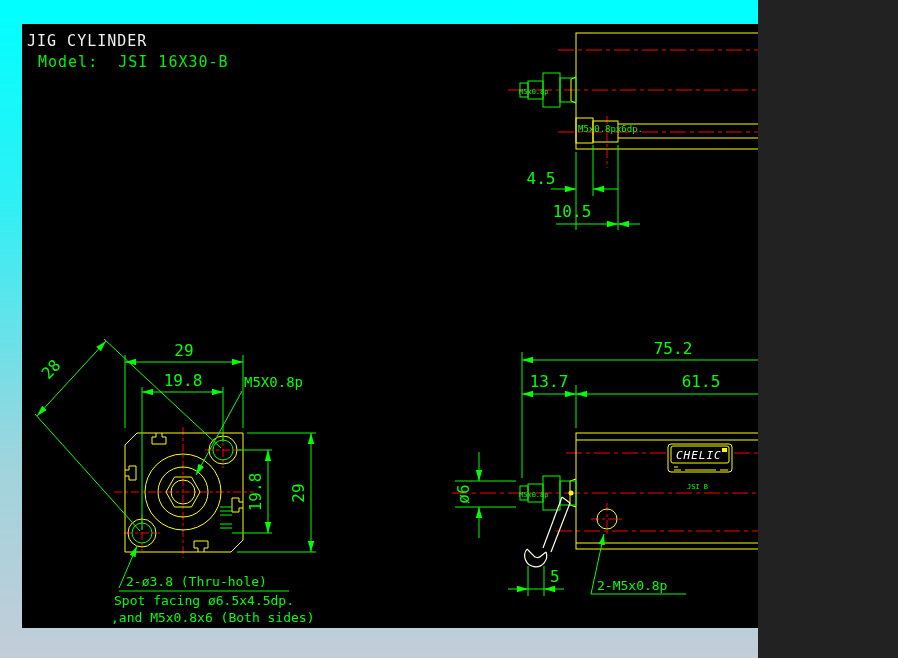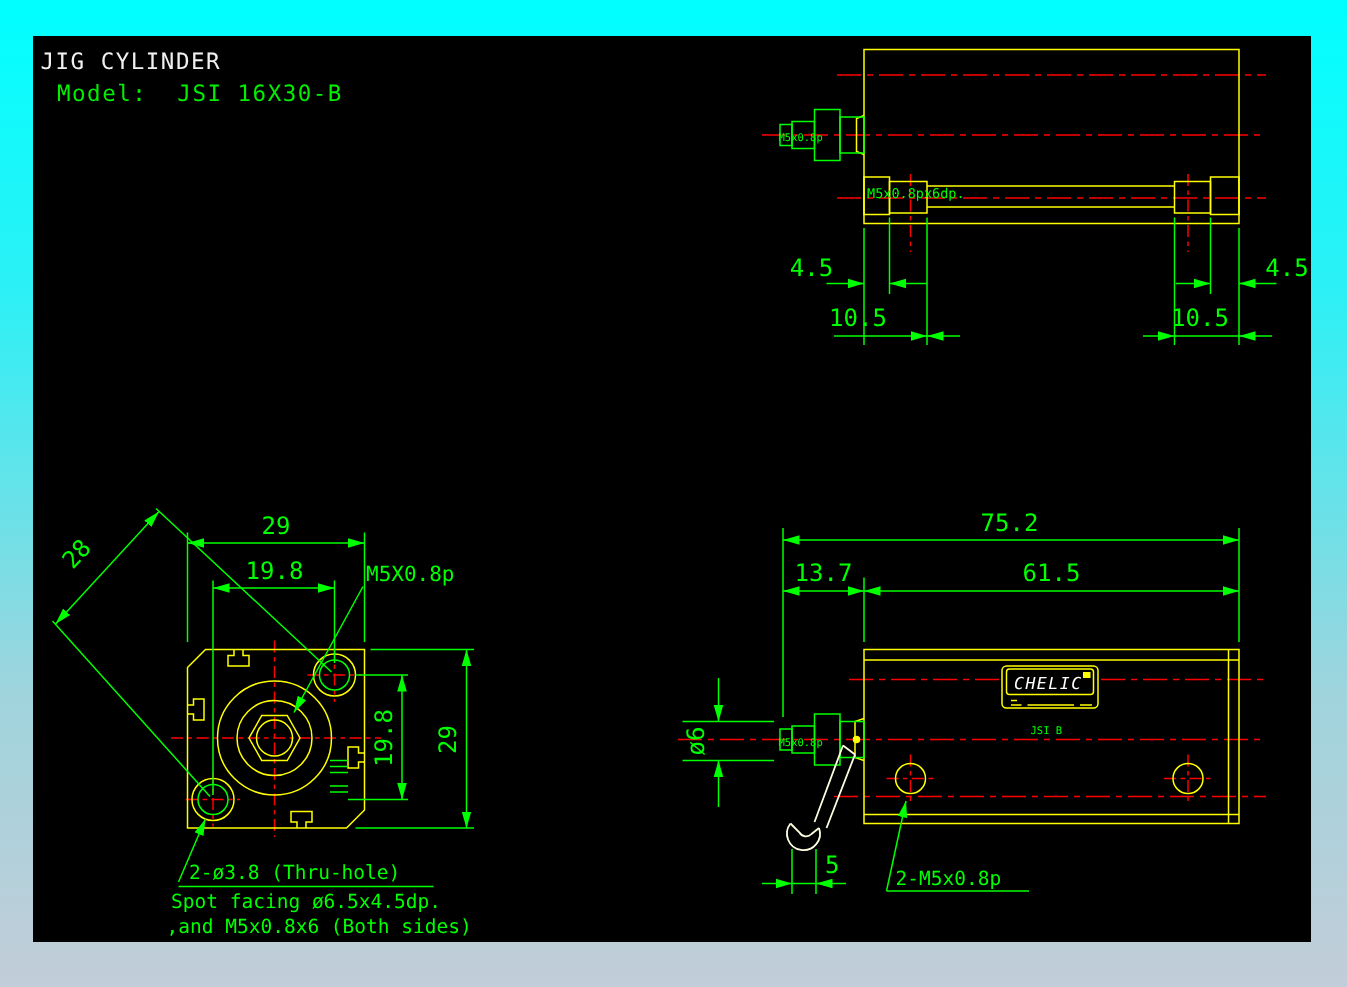--- a/index.html
+++ b/index.html
@@ -1,16 +1,16 @@
 <!DOCTYPE html>
 <html><head>
 <meta charset="utf-8">
 <style>
   html,body{margin:0;padding:0;background:#222;}
-  .frame{position:relative;width:898px;height:658px;background:linear-gradient(180deg,#00ffff 0%,#2df0f5 30%,#9fd4dd 70%,#c2cdd8 100%);overflow:hidden;}
+  .frame{position:relative;width:758px;height:658px;background:linear-gradient(180deg,#00ffff 0%,#2df0f5 30%,#9fd4dd 70%,#c2cdd8 100%);overflow:hidden;}
   .frame svg{position:absolute;left:0;top:0;}
   .yl{stroke:#ffff00;fill:none;stroke-width:1;}
   .gl{stroke:#00ff00;fill:none;stroke-width:1;}
   .wl{stroke:#ffffe0;fill:none;stroke-width:1.2;}
   .cl{stroke:#ff0000;fill:none;stroke-width:1;stroke-dasharray:16 4 4 4;}
   .rc{stroke:#ff0000;fill:none;stroke-width:1;stroke-dasharray:8 3 3 3;}
   text{font-family:"DejaVu Sans Mono",monospace;}
   .tw{fill:#f0f0f0;font-size:15px;letter-spacing:1px;}
   .tm{fill:#00f000;font-size:15px;letter-spacing:1px;}
   .td{fill:#00ff00;font-size:16px;}

